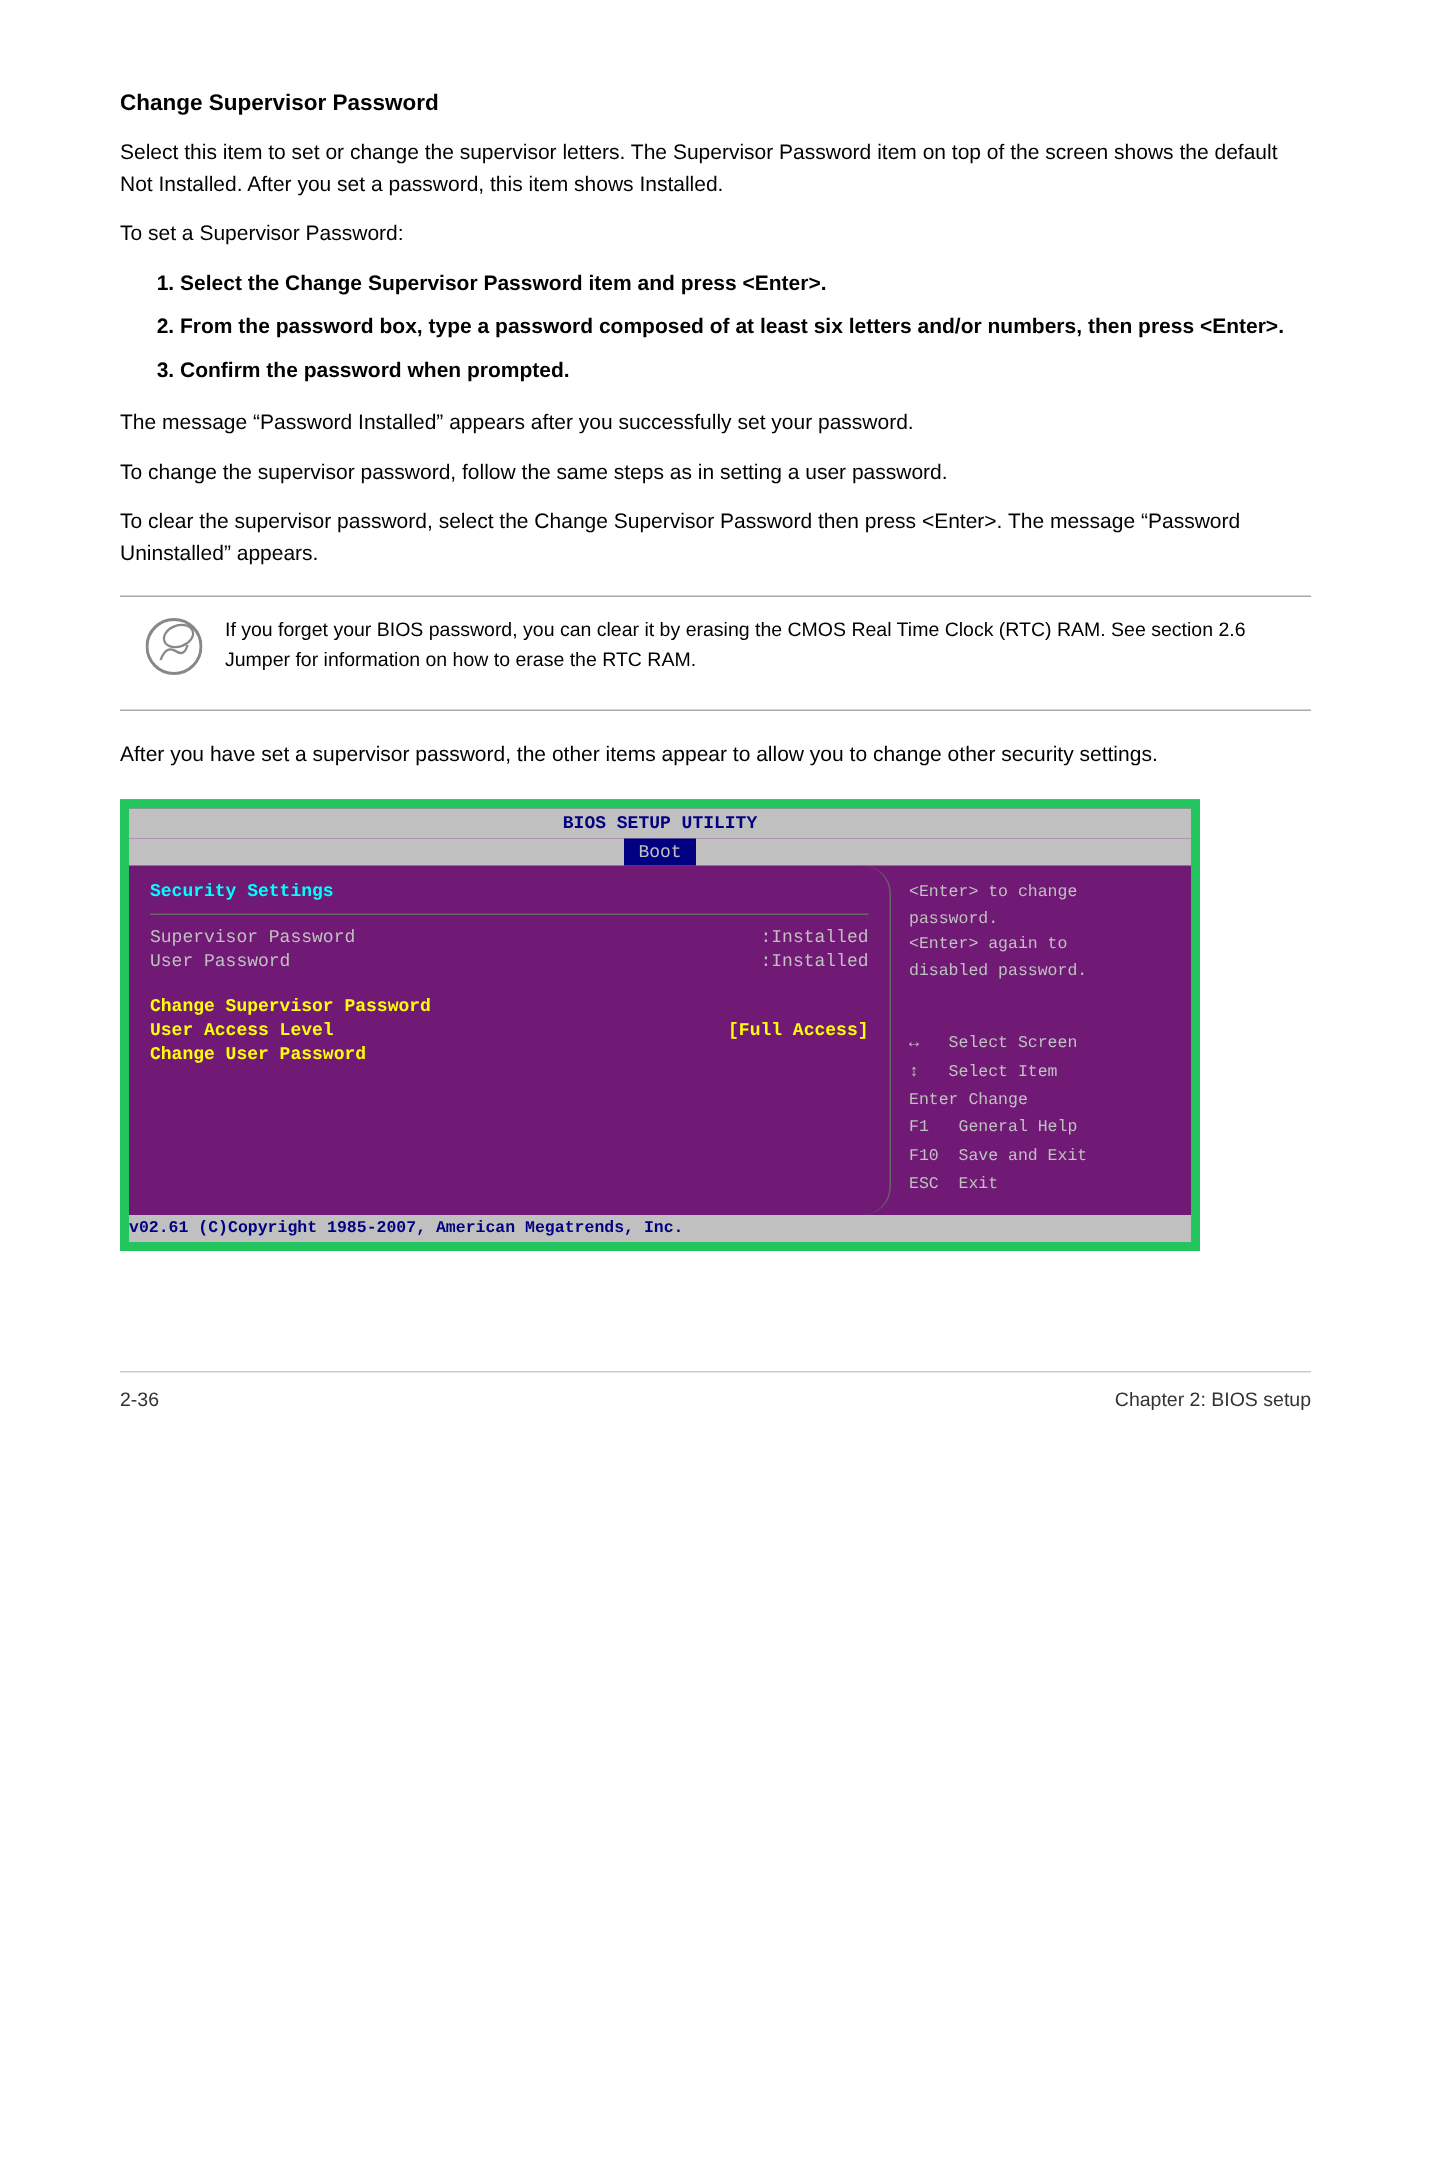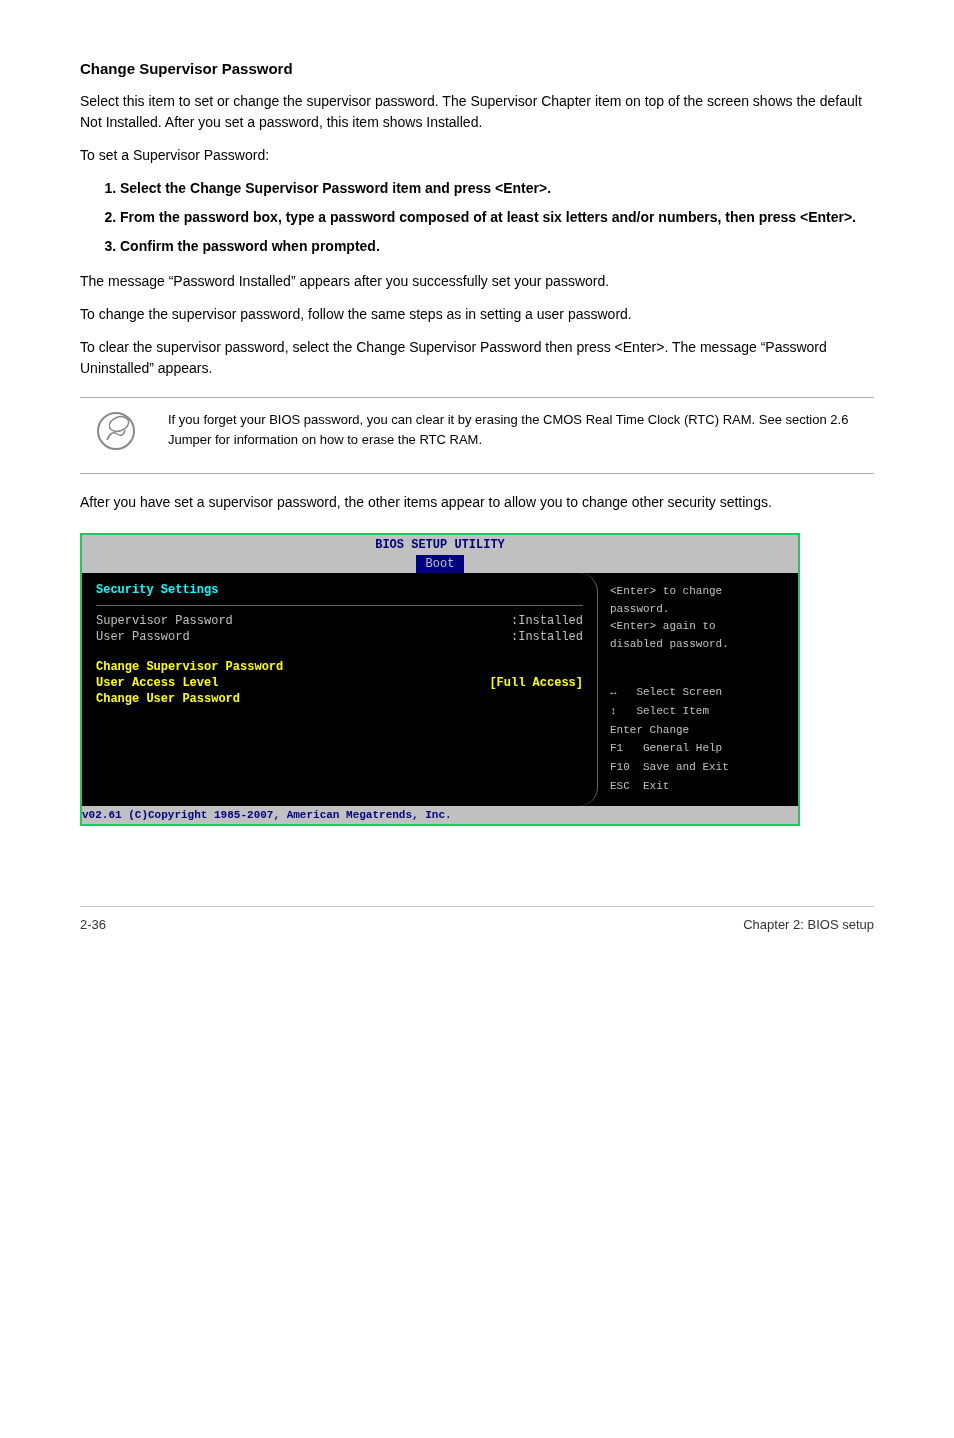--- a/index.html
+++ b/index.html
@@ -33,39 +33,39 @@
       margin-bottom: 8px;
       line-height: 1.5;
     }
     .note-box {
       border-top: 1px solid #aaa;
       border-bottom: 1px solid #aaa;
       padding: 12px 16px;
       margin: 18px 0;
       display: flex;
       align-items: flex-start;
-      gap: 32px;
+      gap: 14px;
     }
     .note-icon {
       font-size: 28px;
       min-width: 40px;
       text-align: center;
       margin-top: 2px;
     }
     .note-text {
       font-size: 13px;
       line-height: 1.5;
     }
     .bios-screen {
-      background: #000000;
+      background: #701a75;
       color: #c0c0c0;
       font-family: 'Courier New', monospace;
       font-size: 12px;
       margin: 20px 0;
-      border: 2px solid #22c55e;
+      border: 6px solid #22c55e;
       width: 100%;
       max-width: 720px;
     }
     .bios-header {
       background: #c0c0c0;
       color: #000080;
       text-align: center;
       padding: 3px 0;
       font-weight: bold;
       font-size: 12px;
@@ -153,21 +153,21 @@
       color: #333;
     }
   </style>
 </head>
 <body>
 
 <div class="page-content">
 
   <h2>Change Supervisor Password</h2>
 
-  <p>Select this item to set or change the supervisor password. The Supervisor Chapter item on top of the screen shows the default Not Installed. After you set a password, this item shows Installed.</p>
+  <p>Select this item to set or change the supervisor letters. The Supervisor Password item on top of the screen shows the default Not Installed. After you set a password, this item shows Installed.</p>
 
   <p>To set a Supervisor Password:</p>
 
   <ol>
     <li>Select the Change Supervisor Password item and press &lt;Enter&gt;.</li>
     <li>From the password box, type a password composed of at least six letters and/or numbers, then press &lt;Enter&gt;.</li>
     <li>Confirm the password when prompted.</li>
   </ol>
 
   <p>The message “Password Installed” appears after you successfully set your password.</p>

